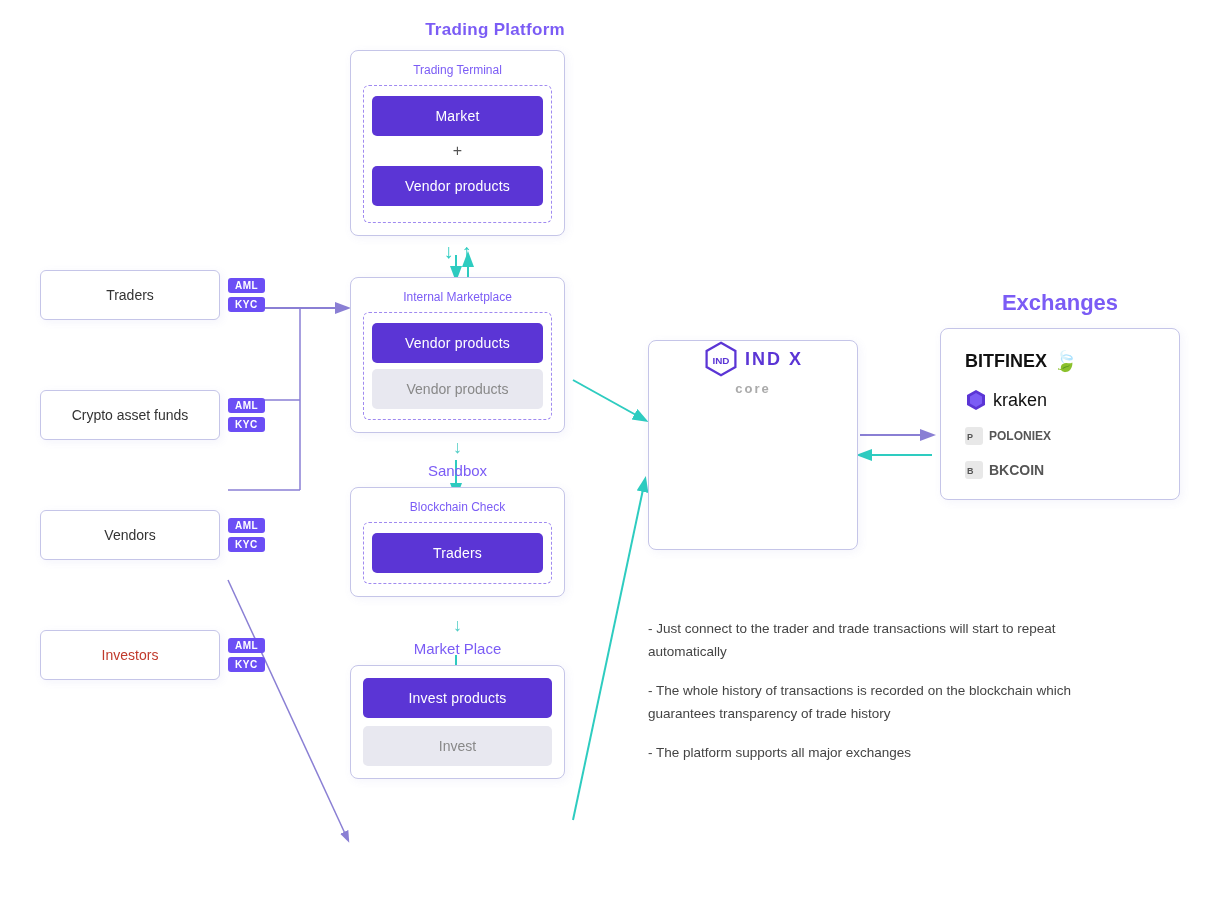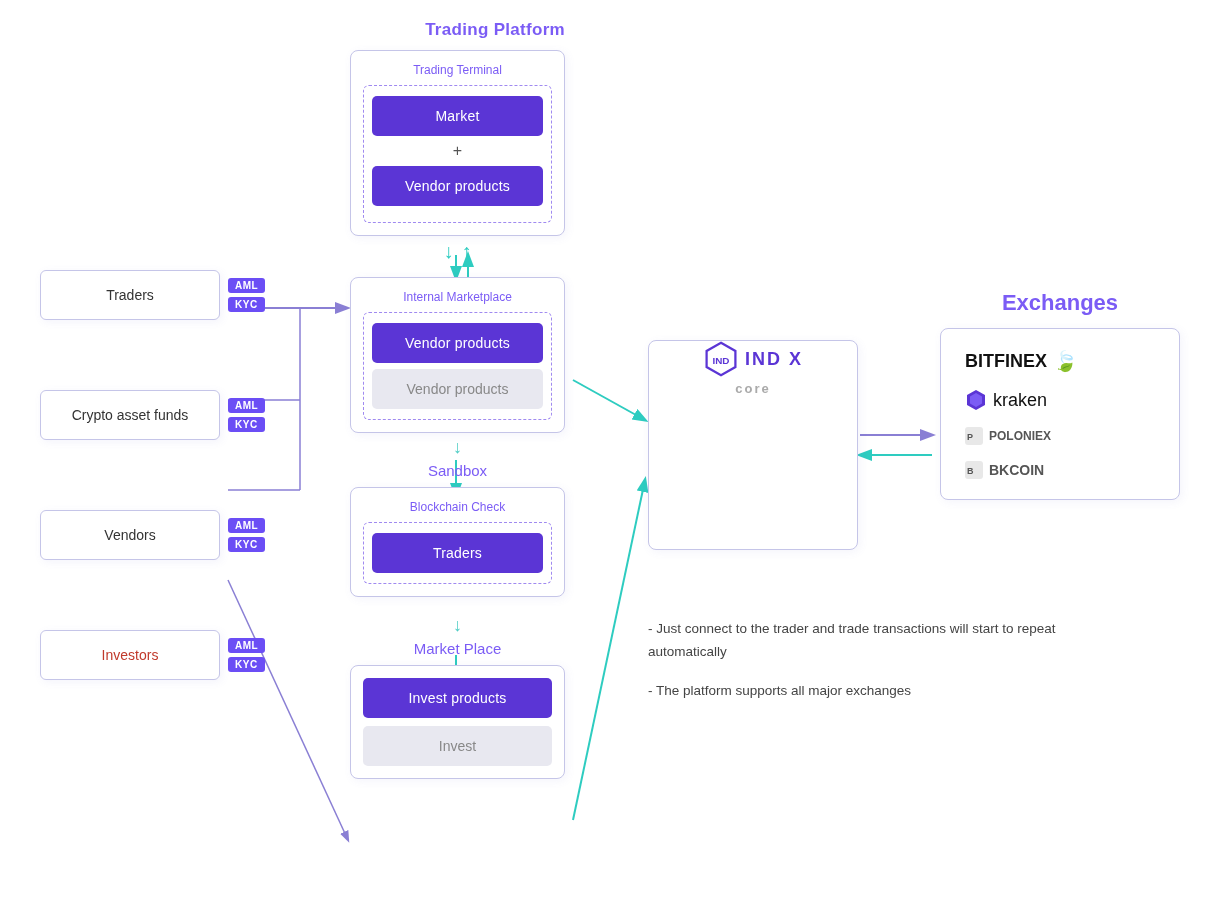--- a/index.html
+++ b/index.html
@@ -477,16 +477,17 @@
           <text x="2" y="13" font-size="9" fill="#555" font-weight="bold">B</text>
         </svg>
         <span class="bkcoin-text">BKCOIN</span>
       </div>
 
     </div>
   </div>
 
   <div class="description-text">
     <div class="desc-item">- Just connect to the trader and trade transactions will start to repeat automatically</div>
+    <div class="desc-item">- The whole history of transactions is recorded on the blockchain which guarantees transparency of trade history</div>
     <div class="desc-item">- The platform supports all major exchanges</div>
   </div>
 
 </div>
 
 </body></html>

